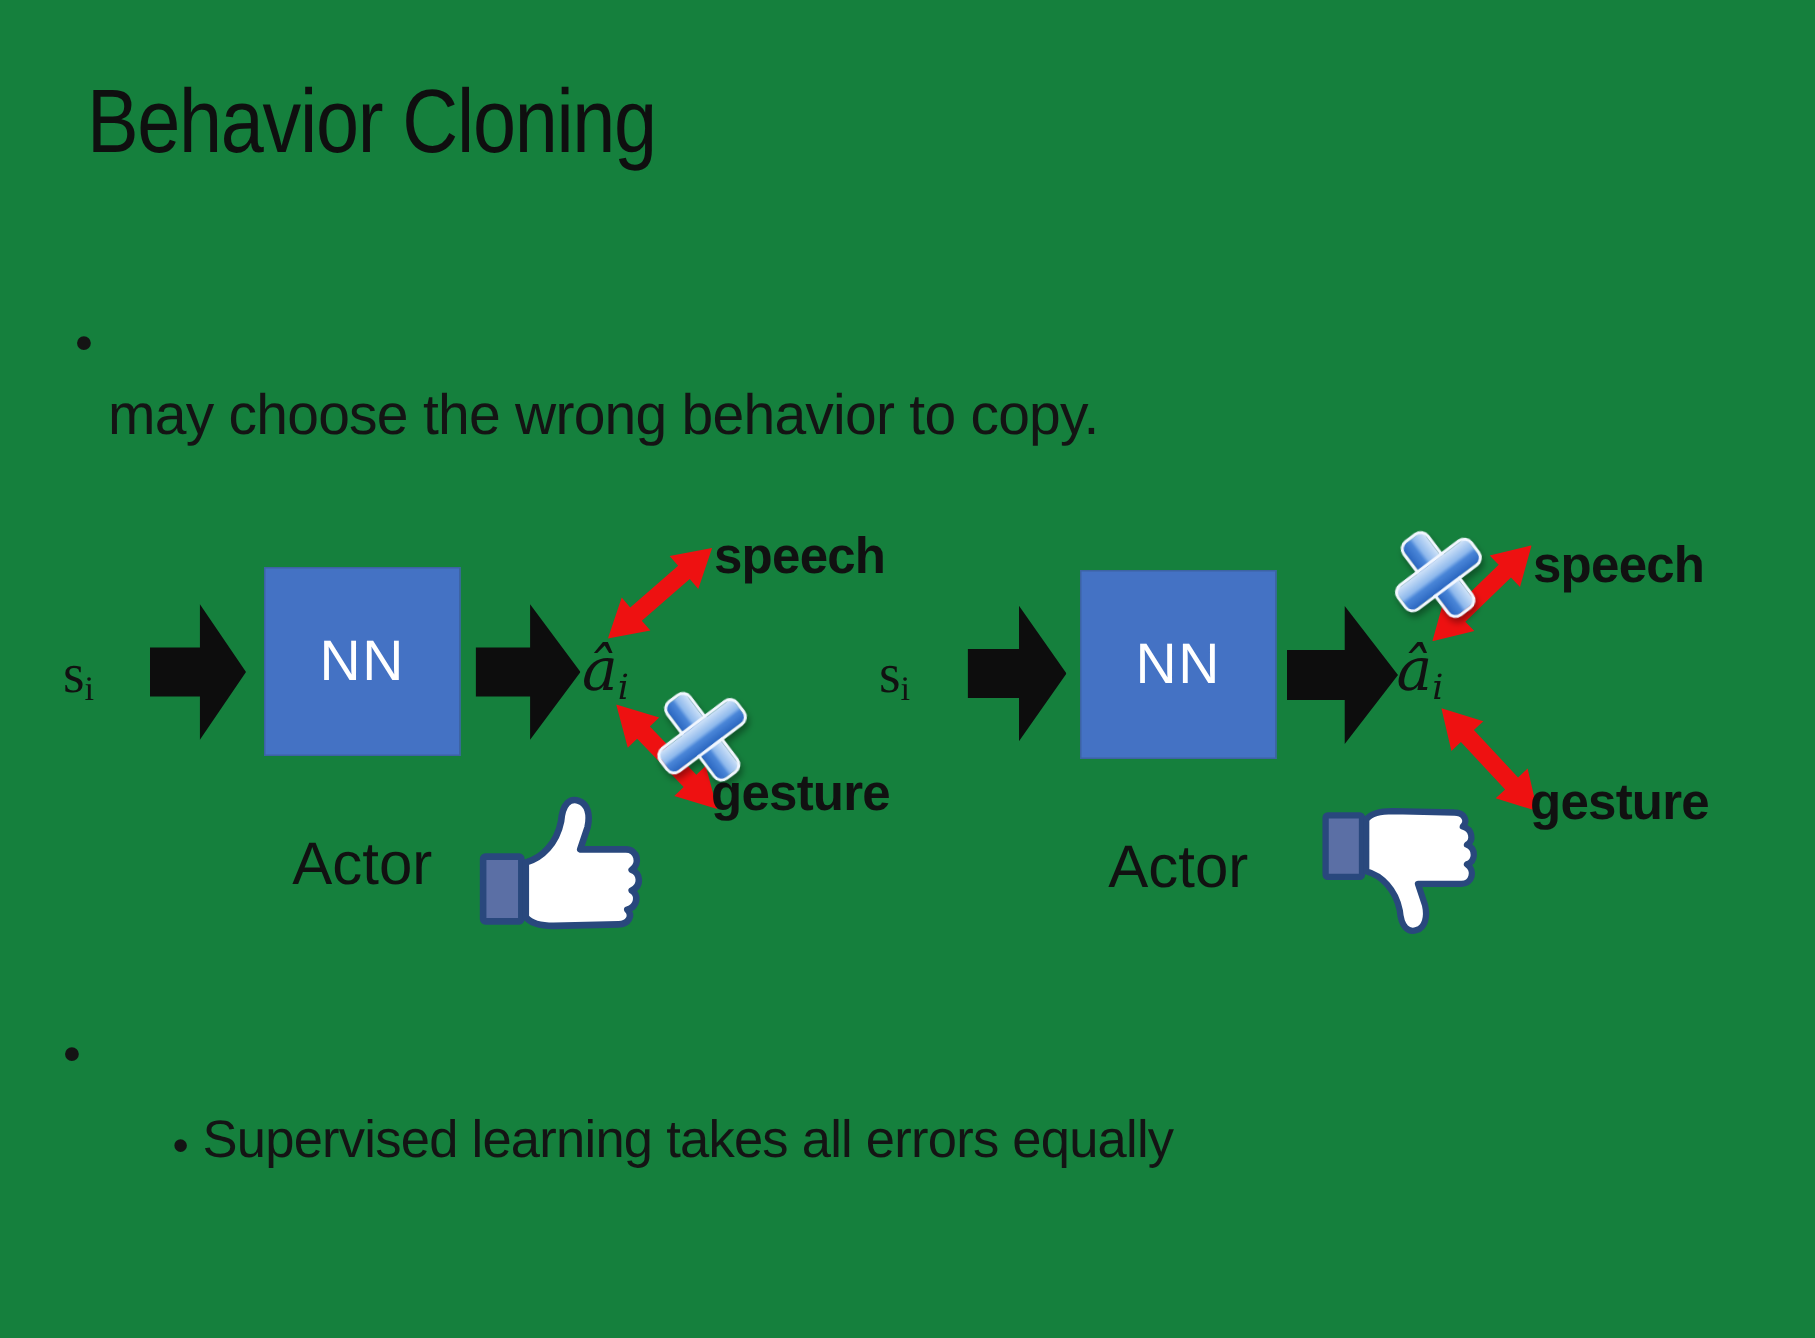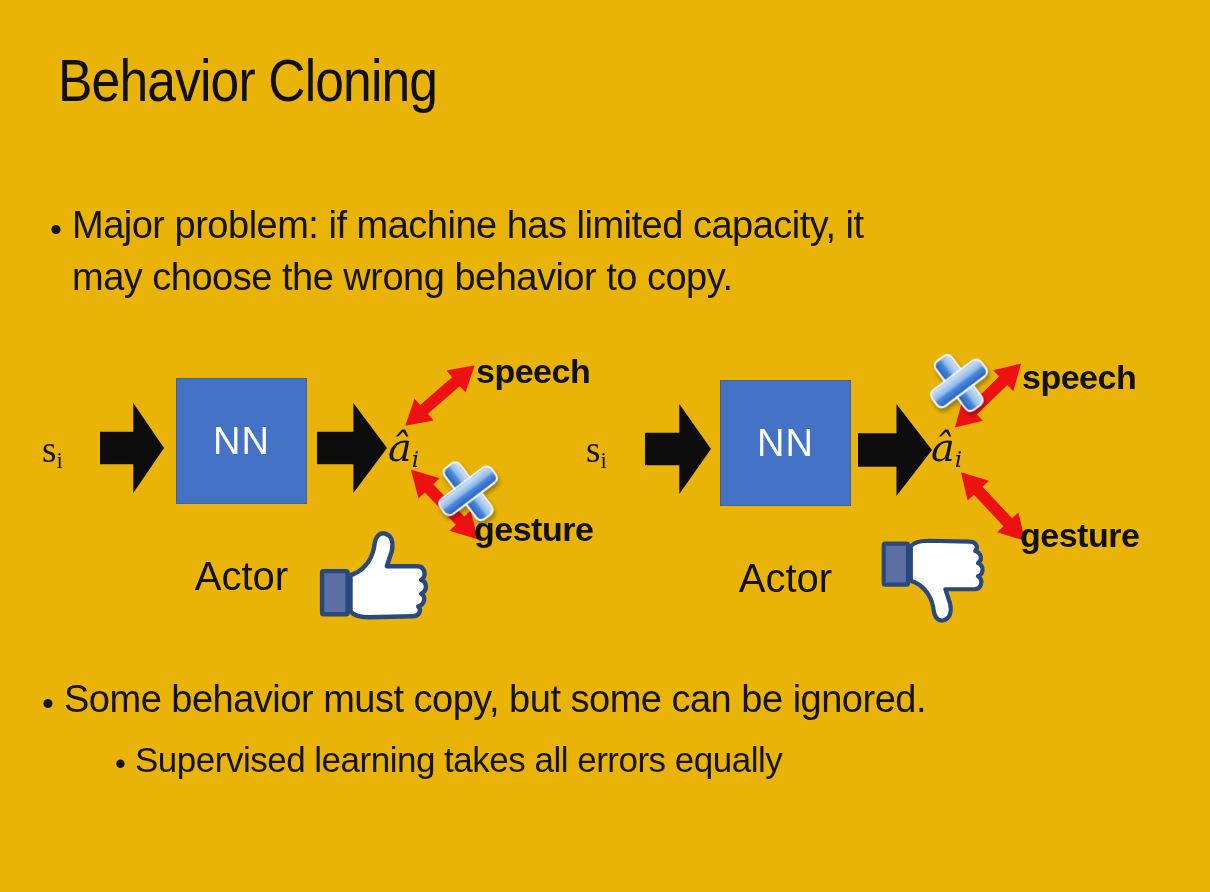--- a/index.html
+++ b/index.html
@@ -1,17 +1,17 @@
 <!DOCTYPE html>
 <html style="--text: #141414; --nn-box: #4472C4; --arrow-black: #0d0d0d; --arrow-red: #ee1111; --x-light: #cfe2f8; --x-mid: #4a86d8; --x-dark: #2a66c0; --thumb-outline: #29487d; --thumb-cuff: #5b6fa5;"><head>
 <meta charset="utf-8">
 <style>
   html,body { margin:0; padding:0; background:#ffffff; }
   .slide {
-    position:relative; width:1210px; height:892px; background:#eab308;
+    position:relative; width:1210px; height:892px; background:#15803d;
     font-family:"Liberation Sans", sans-serif; color:var(--text, #111);
     overflow:hidden;
   }
   .abs { position:absolute; }
 
   
   .title {
     left:58px; top:46px; font-size:60px; font-weight:300; letter-spacing:-1px;
     transform:scaleX(.86); transform-origin:left top; white-space:nowrap; color:#0f0f0f;
   }
@@ -64,21 +64,20 @@
   .thumb-cuff { fill:var(--thumb-cuff,#5b6fa5); stroke:var(--thumb-outline,#29487d); stroke-width:4.5; }
 </style>
 </head>
 <body>
 
 <div class="slide">
 
   <div class="abs title">Behavior Cloning</div>
 
   <div class="abs bdot" style="left:50px; top:210px;">•</div>
-  <div class="abs btxt" style="left:72px; top:204px;">Major problem: if machine has limited capacity, it</div>
   <div class="abs btxt" style="left:72px; top:256px;">may choose the wrong behavior to copy.</div>
 
   <div class="abs statelbl" style="left:42px; top:428px;"><span>s</span><span class="sub">i</span></div>
 
   <div class="abs block-arrow" style="left:100px; top:400px; width:64px; height:96px;"></div>
 
   <div class="abs nnbox" style="left:176px; top:378px;">
     <span class="nntext">NN</span>
   </div>
   <div class="abs actorlbl" style="left:176px; top:554px;">Actor</div>
@@ -128,18 +127,17 @@
   </div>
 
   <svg class="abs" style="left:880px; top:528px;" width="112" height="102" viewBox="0 0 120 104">
     <g transform="translate(0,104) scale(1,-1)">
       <rect class="thumb-cuff" x="4" y="46" width="26" height="44" rx="1.5"></rect>
       <path class="thumb-hand" d="M33 87 L33 50 C44 47 54 37 57 22 C58 10 63 6 69 8 C75 10 77 17 75 26 L70 41 L101 41 C109 41 111 51 105 55 C111 57 112 66 105 69 C110 72 109 80 102 82 C106 86 103 92 96 92 L52 93 C43 93 36 91 33 87 Z"></path>
     </g>
   </svg>
 
   <div class="abs bdot" style="left:42px; top:684px;">•</div>
-  <div class="abs btxt" style="left:64px; top:678px;">Some behavior must copy, but some can be ignored.</div>
 
   <div class="abs bdot" style="left:115px; top:746px; font-size:31px;">•</div>
   <div class="abs btxt-sub" style="left:135px; top:740px;">Supervised learning takes all errors equally</div>
 
 </div>
 
 </body></html>

